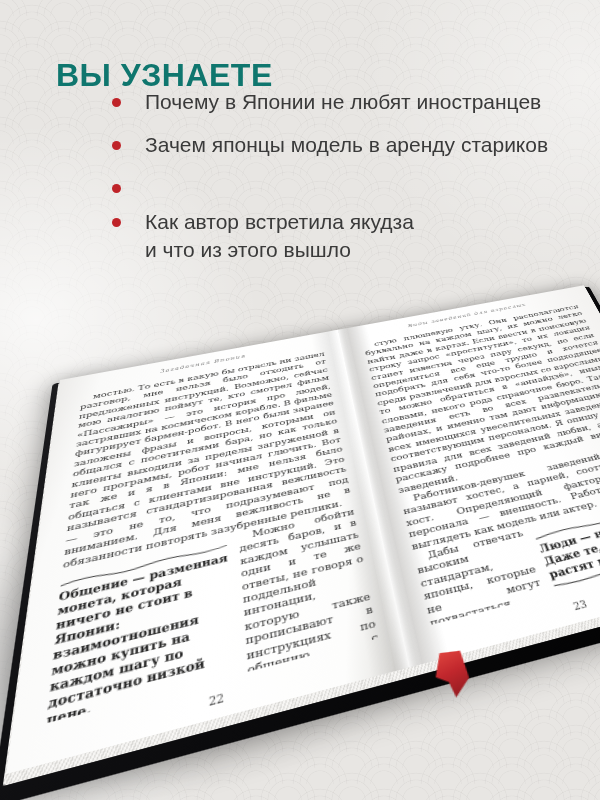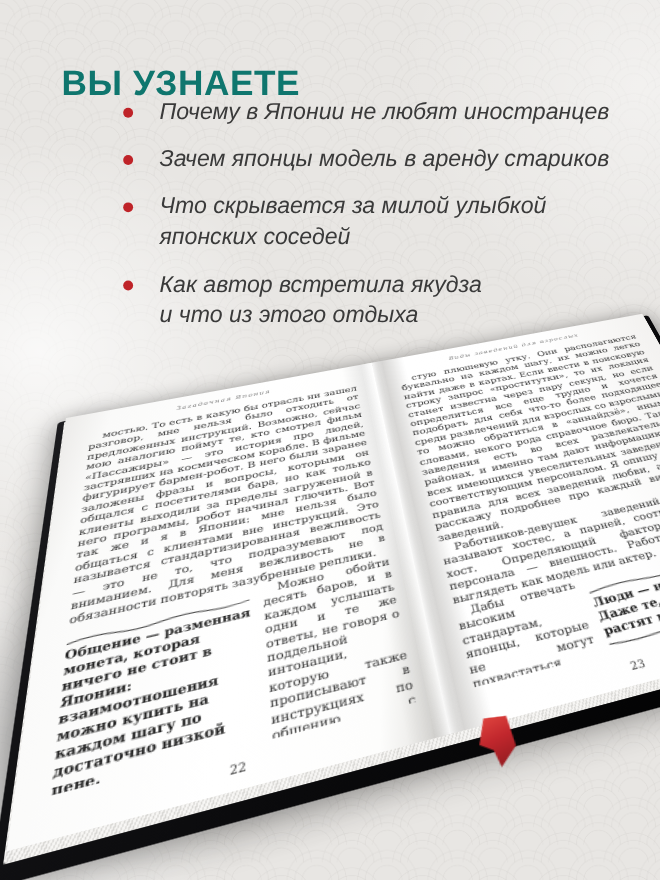--- a/index.html
+++ b/index.html
@@ -32,21 +32,20 @@
     font-size:32px;font-weight:bold;letter-spacing:.5px;
     color:#0f766e;
   }
   ul.bullets{
     position:absolute;left:112px;top:88px;margin:0;padding:0;list-style:none;
     width:460px;
   }
   ul.bullets li{
     display:flex;align-items:flex-start;
     margin-bottom:15px;
-    font-style:italic;
   }
   .dot{
     flex:none;width:9px;height:9px;border-radius:50%;
     background:#bf2328;margin:10px 24px 0 0;
   }
   .btxt{
     font-size:21px;line-height:28px;color:#3a3a3a;
     white-space:pre-line;
   }
 
@@ -135,27 +134,25 @@
     <li>
     <span class="dot"></span>
     <span class="btxt">Почему в Японии не любят иностранцев</span>
   </li>
     <li>
     <span class="dot"></span>
     <span class="btxt">Зачем японцы модель в аренду стариков</span>
   </li>
     <li>
     <span class="dot"></span>
-    <span class="btxt">Что скрывается за милой улыбкой
-японских соседей</span>
   </li>
     <li>
     <span class="dot"></span>
     <span class="btxt">Как автор встретила якудза
-и что из этого отдыха</span>
+и что из этого вышло</span>
   </li>
   </ul>
 
 <div class="book-shadow"></div>
 
 <div class="scene">
   <div class="book3d">
     <div class="cover"></div>
     <div class="edge-stack"></div>
 

